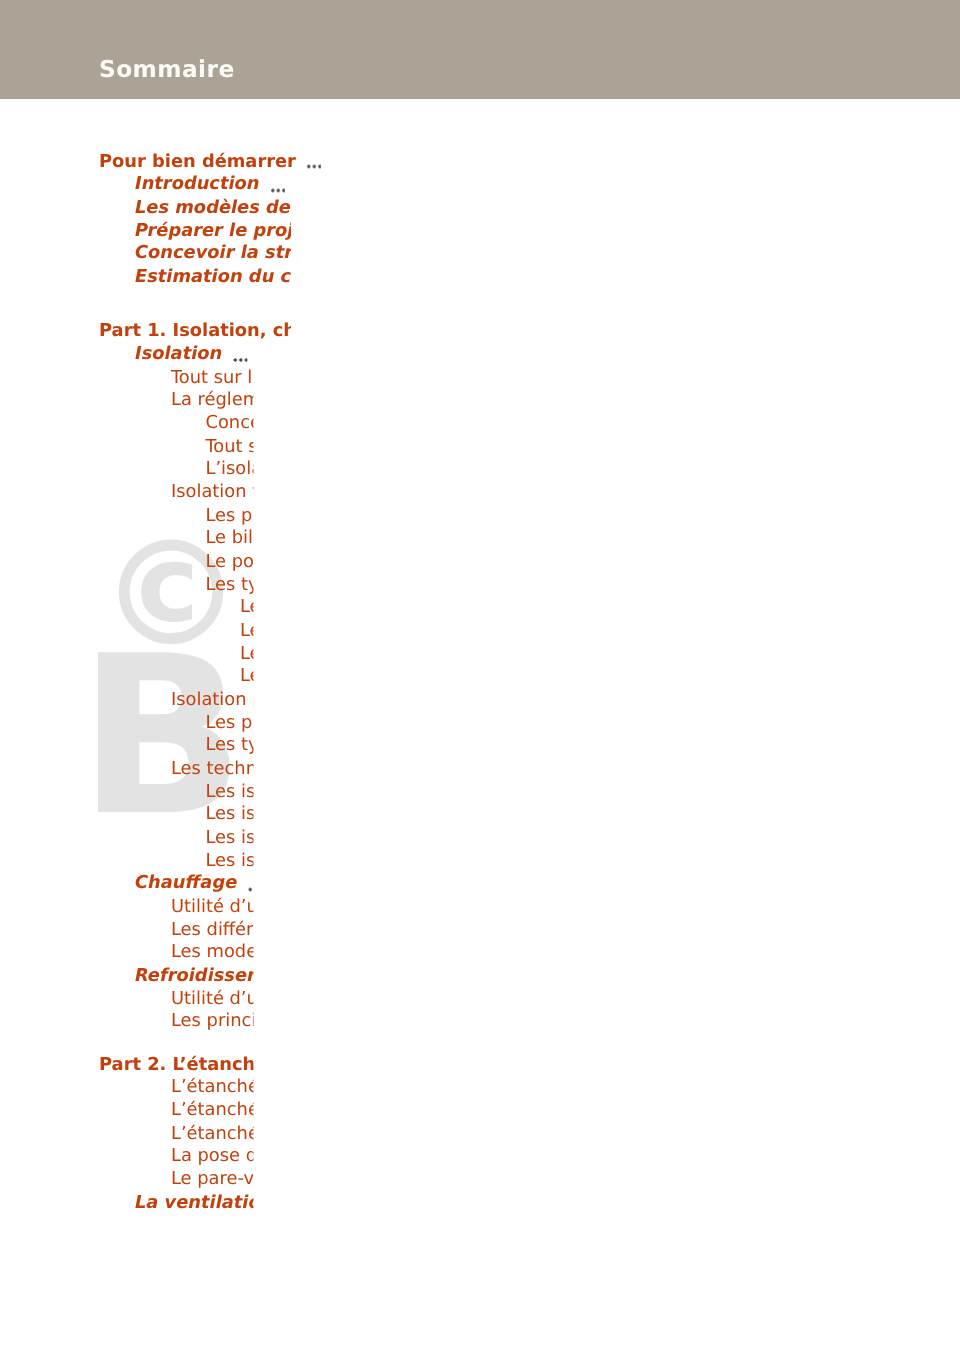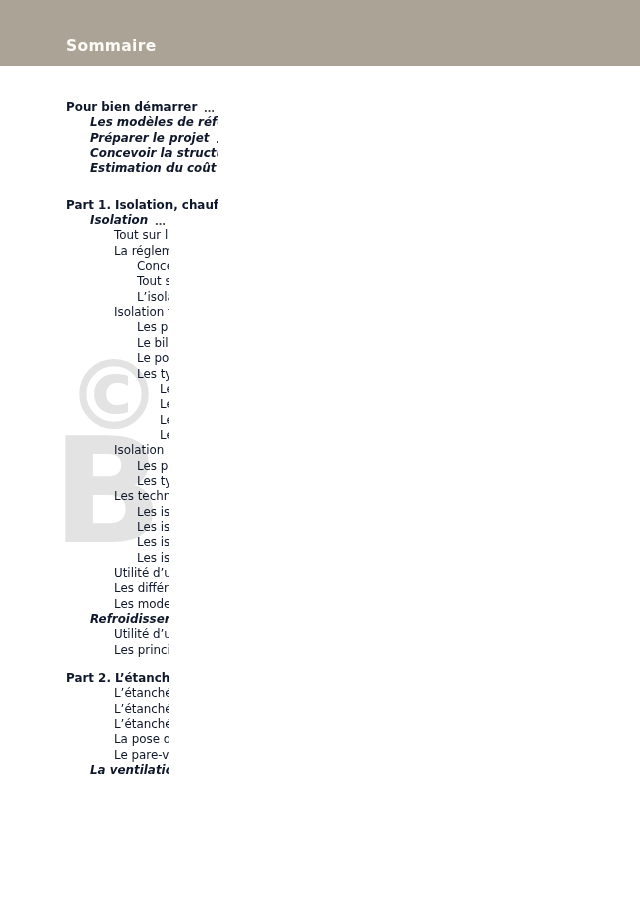--- a/index.html
+++ b/index.html
@@ -40,21 +40,21 @@
   }
   .wm-line1 { left: 66px; top: 348px; font-size: 96px; letter-spacing: 2px; }
   .wm-line2 { left: 52px; top: 418px; font-size: 146px; letter-spacing: 48px; }
 
   
   .toc {
     position: absolute;
     top: 100px; left: 66px;
     width: 506px;
     z-index: 2;
-    color: #0f172a;
+    color: #c2410c;
   }
   .toc-group + .toc-group { margin-top: 21px; }
   .toc-group:nth-child(3) { margin-top: 13px; }
 
   .row {
     display: flex;
     align-items: baseline;
     height: 15.35px;
     line-height: 15.35px;
     font-size: 11.9px;
@@ -96,20 +96,25 @@
   <div class="watermark wm-line2" style="color: rgb(227, 227, 227);">BILP</div>
 
   <div class="toc">
       <div class="toc-group">
         <div class="row lv0">
           <span class="label">Pour bien démarrer</span>
           <span class="dots"></span>
           <span class="page">1</span>
         </div>
         <div class="row lv1">
+          <span class="label">Introduction</span>
+          <span class="dots"></span>
+          <span class="page">3</span>
+        </div>
+        <div class="row lv1">
           <span class="label">Les modèles de référence</span>
           <span class="dots"></span>
           <span class="page">4</span>
         </div>
         <div class="row lv1">
           <span class="label">Préparer le projet</span>
           <span class="dots"></span>
           <span class="page">5</span>
         </div>
         <div class="row lv1">
@@ -237,20 +242,25 @@
         <div class="row lv3">
           <span class="label">Les isolants rigides</span>
           <span class="dots"></span>
           <span class="page">49</span>
         </div>
         <div class="row lv3">
           <span class="label">Les isolants minces et révolutionnaires</span>
           <span class="dots"></span>
           <span class="page">50</span>
         </div>
+        <div class="row lv1">
+          <span class="label">Chauffage</span>
+          <span class="dots"></span>
+          <span class="page">53</span>
+        </div>
         <div class="row lv2">
           <span class="label">Utilité d’un chauffage</span>
           <span class="dots"></span>
           <span class="page">54</span>
         </div>
         <div class="row lv2">
           <span class="label">Les différents systèmes de chauffages</span>
           <span class="dots"></span>
           <span class="page">55</span>
         </div>

